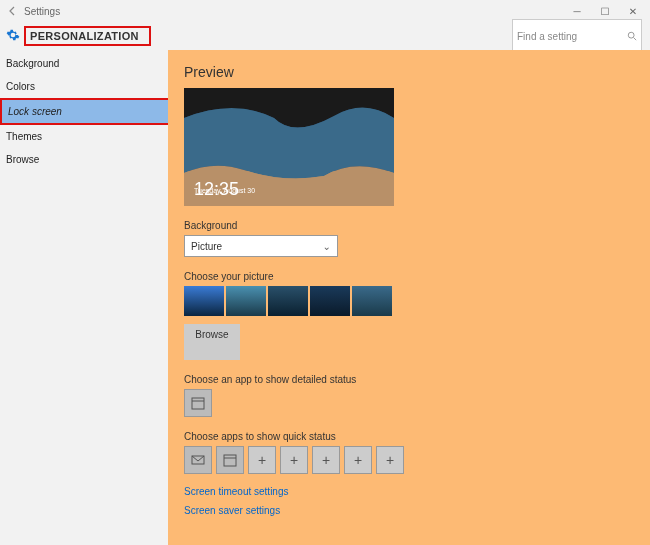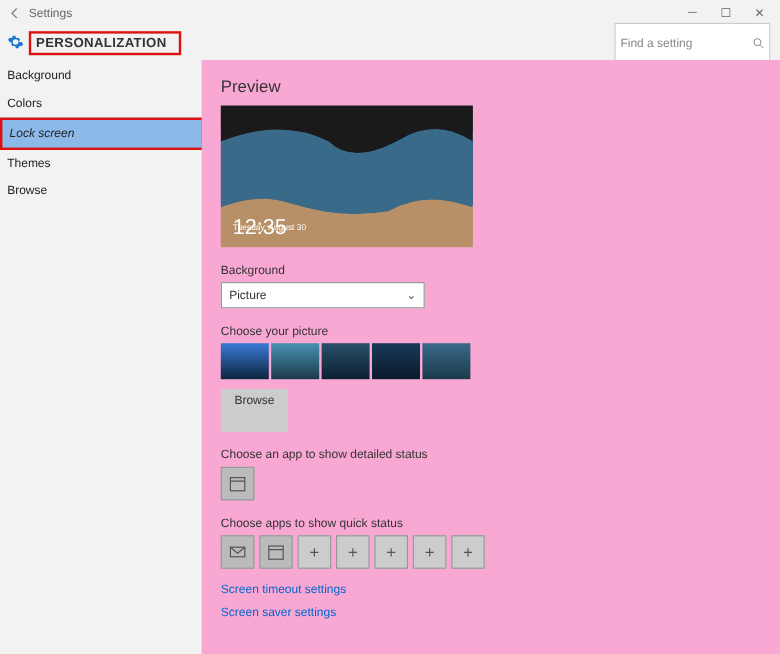--- a/index.html
+++ b/index.html
@@ -14,29 +14,29 @@
   .gear { color: #1976d2; margin-right: 4px; }
   .category { border: 2px solid #d11; padding: 2px 10px 2px 4px; font-size: 11px; font-weight: 600; letter-spacing: .3px; }
   .search { margin-left: auto; width: 130px; height: 28px; background: #fff; border: 1px solid #ccc; display: flex; align-items: center; padding: 16px 4px; font-size: 10px; color: #888; }
   .search span { flex: 1; }
 
   .body { display: flex; height: calc(545px - 50px); }
   .sidebar { width: 168px; padding-top: 2px; }
   .nav-item { padding: 6px 6px 6px 6px; font-size: 10px; color: #222; cursor: default; }
   .nav-item.selected { background: #8db9e8; border: 2px solid #d11; margin-right: -2px; font-style: italic; }
 
-  .main { flex: 1; background: #f9a8d4; padding: 14px 16px 14px 16px; overflow: auto; }
+  .main { flex: 1; background: #fdba74; padding: 14px 16px 14px 16px; overflow: auto; }
   .h-preview { font-size: 14px; font-weight: 400; margin-bottom: 8px; }
   .preview { width: 210px; height: 118px; background: linear-gradient(#1a1a1a 0 18%, #2a4a6a 18% 70%, #b89068 70% 100%); position: relative; border-radius: 0; overflow: hidden; }
   .preview svg { position: absolute; inset: 0; }
   .preview .clock { position: absolute; left: 10px; bottom: 6px; color: #fff; font-size: 18px; font-weight: 300; }
   .preview .date { position: absolute; left: 10px; bottom: 12px; color: #fff; font-size: 7px; }
 
   .label { font-size: 10px; margin-top: 14px; margin-bottom: 4px; }
-  .dropdown { width: 170px; height: 22px; border: 1px solid #999; background: #fff; display: flex; align-items: center; padding: 0 6px; font-size: 10px; }
+  .dropdown { width: 154px; height: 22px; border: 1px solid #999; background: #fff; display: flex; align-items: center; padding: 0 6px; font-size: 10px; }
   .dropdown .chev { margin-left: auto; color: #666; }
 
   .thumbs { display: flex; gap: 2px; }
   .thumb { width: 40px; height: 30px; background: #557; }
   .t0 { background: linear-gradient(#3a7bd5,#0a2540); }
   .t1 { background: linear-gradient(#4a90b0,#1a3a4a); }
   .t2 { background: linear-gradient(#2a506a,#0a2030); }
   .t3 { background: linear-gradient(#1a3a5a,#0a1a2a); }
   .t4 { background: linear-gradient(#3a6a8a,#1a3a4a); }
 

